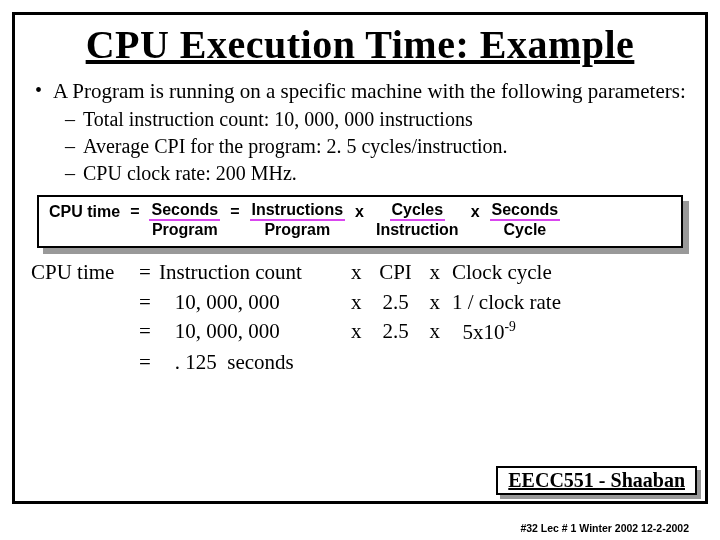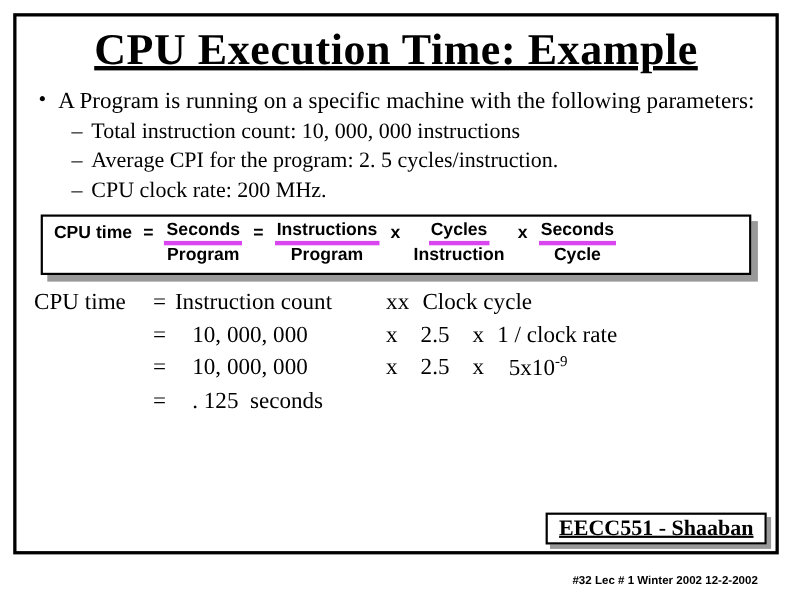--- a/index.html
+++ b/index.html
@@ -76,21 +76,21 @@
   }
   .formula-box .lbl { padding-top: 2px; }
   .formula-box .eq { padding-top: 2px; }
   .frac {
     display: inline-flex;
     flex-direction: column;
     align-items: center;
     vertical-align: top;
     line-height: 1.1;
   }
-  .frac .num { border-bottom: 4px solid #d946ef; padding: 0 2px; }
+  .frac .num { border-bottom: 2px solid #d946ef; padding: 0 2px; }
   .frac .den { padding: 0 2px; }
   .calc {
     font-size: 21px;
     margin-top: 6px;
   }
   .calc-row {
     display: flex;
     line-height: 1.4;
   }
   .calc-row .lhs { width: 100px; }
@@ -170,20 +170,21 @@
       </span>
     </div>
   </div>
 
   <div class="calc">
     <div class="calc-row">
       <span class="lhs">CPU time</span>
       <span class="eq">=</span>
       <span class="c1">Instruction count</span>
       <span>x</span>
+      <span class="c2" style="text-align:center">CPI</span>
       <span>x</span>
       <span class="c3" style="padding-left:12px">Clock cycle</span>
     </div>
     <div class="calc-row">
       <span class="lhs"></span>
       <span class="eq">=</span>
       <span class="c1" style="white-space:pre">   10, 000, 000</span>
       <span>x</span>
       <span class="c2" style="text-align:center">2.5</span>
       <span>x</span>

